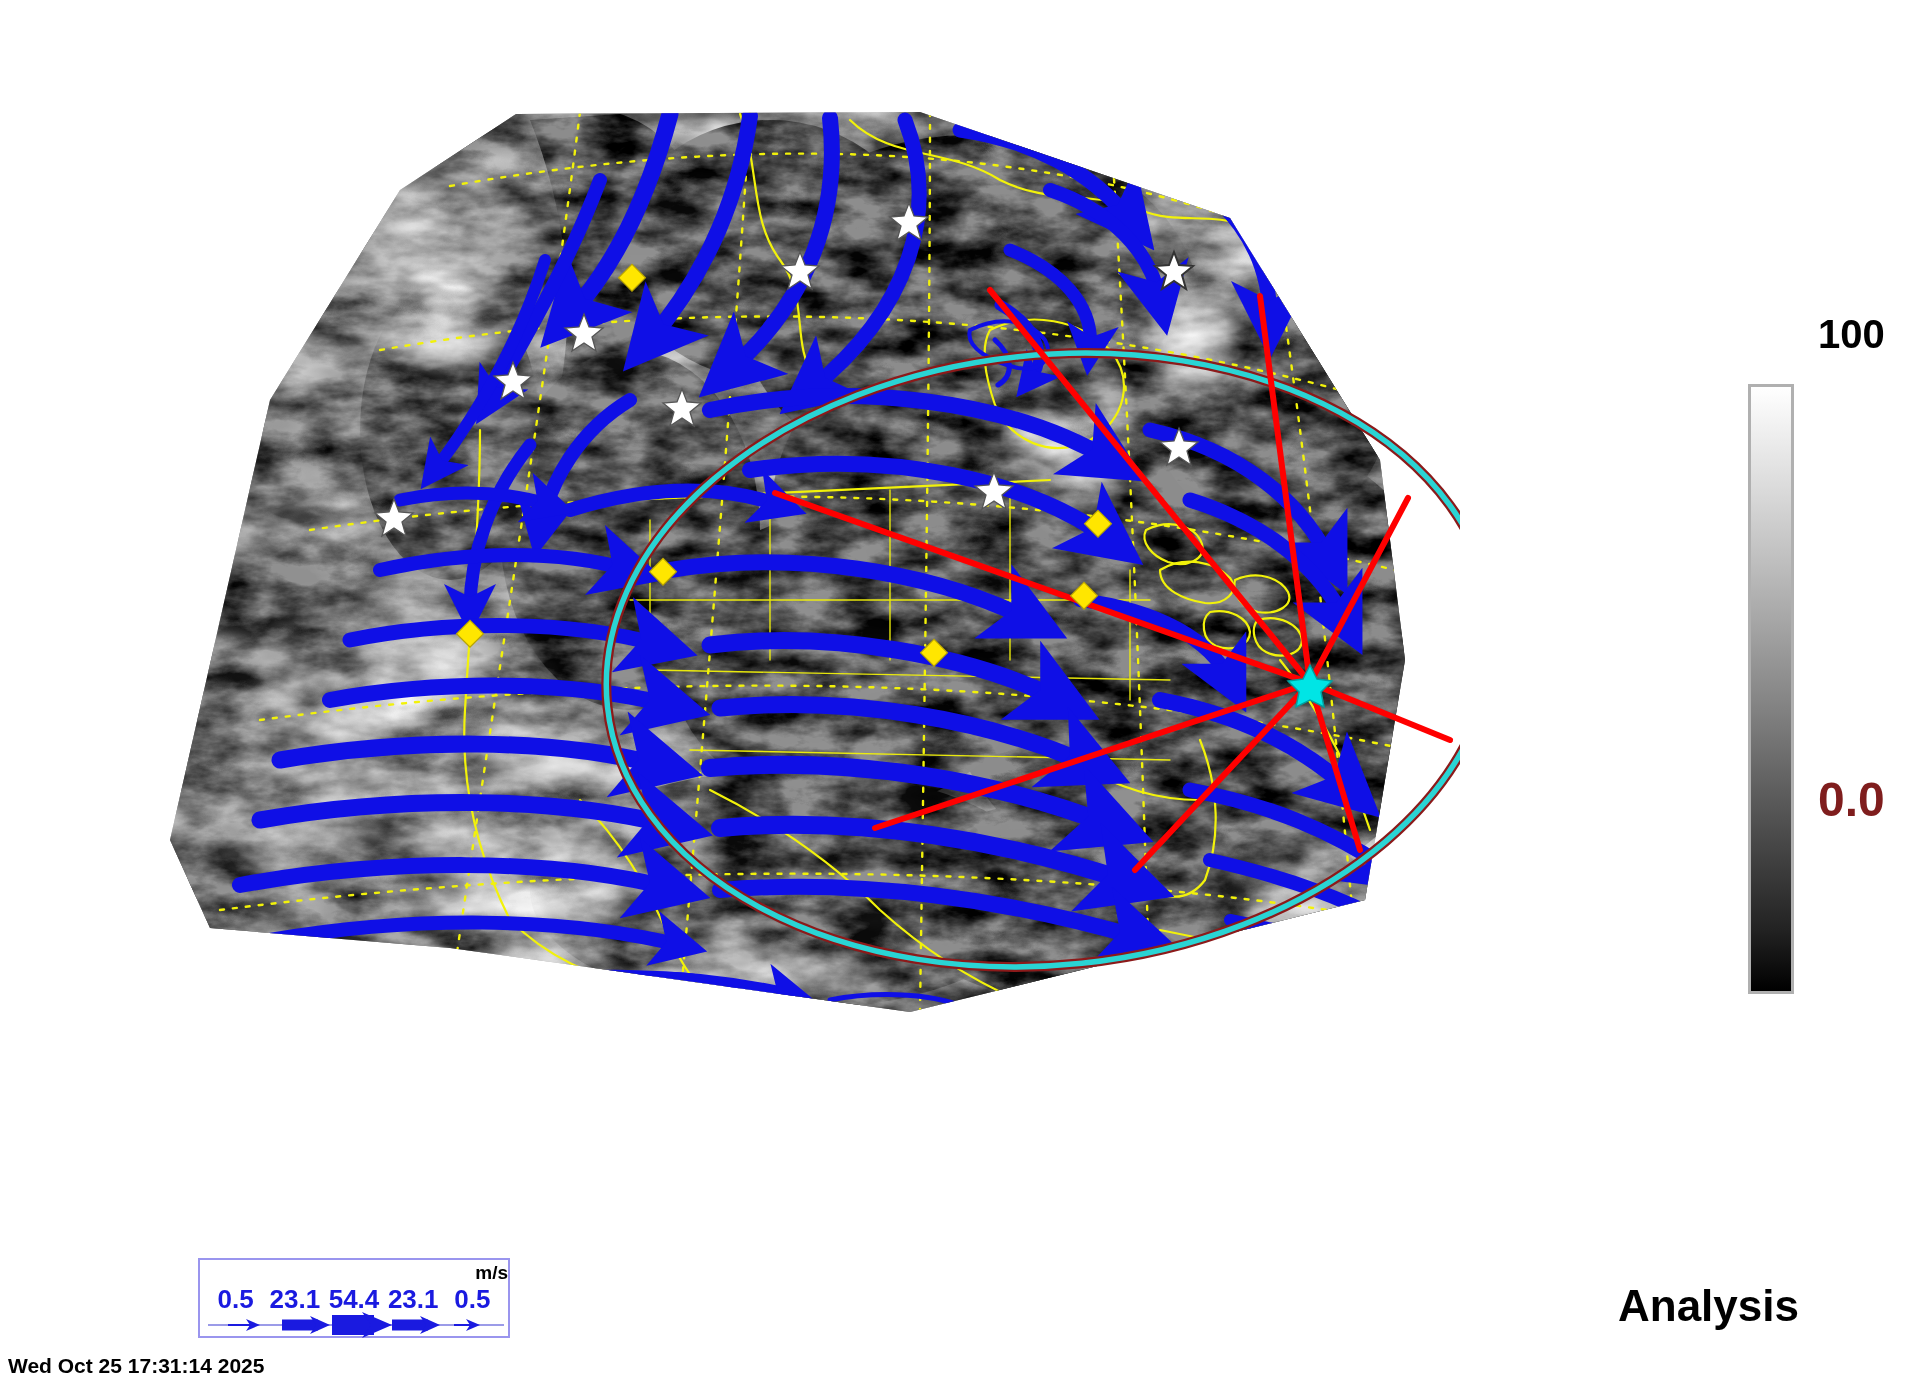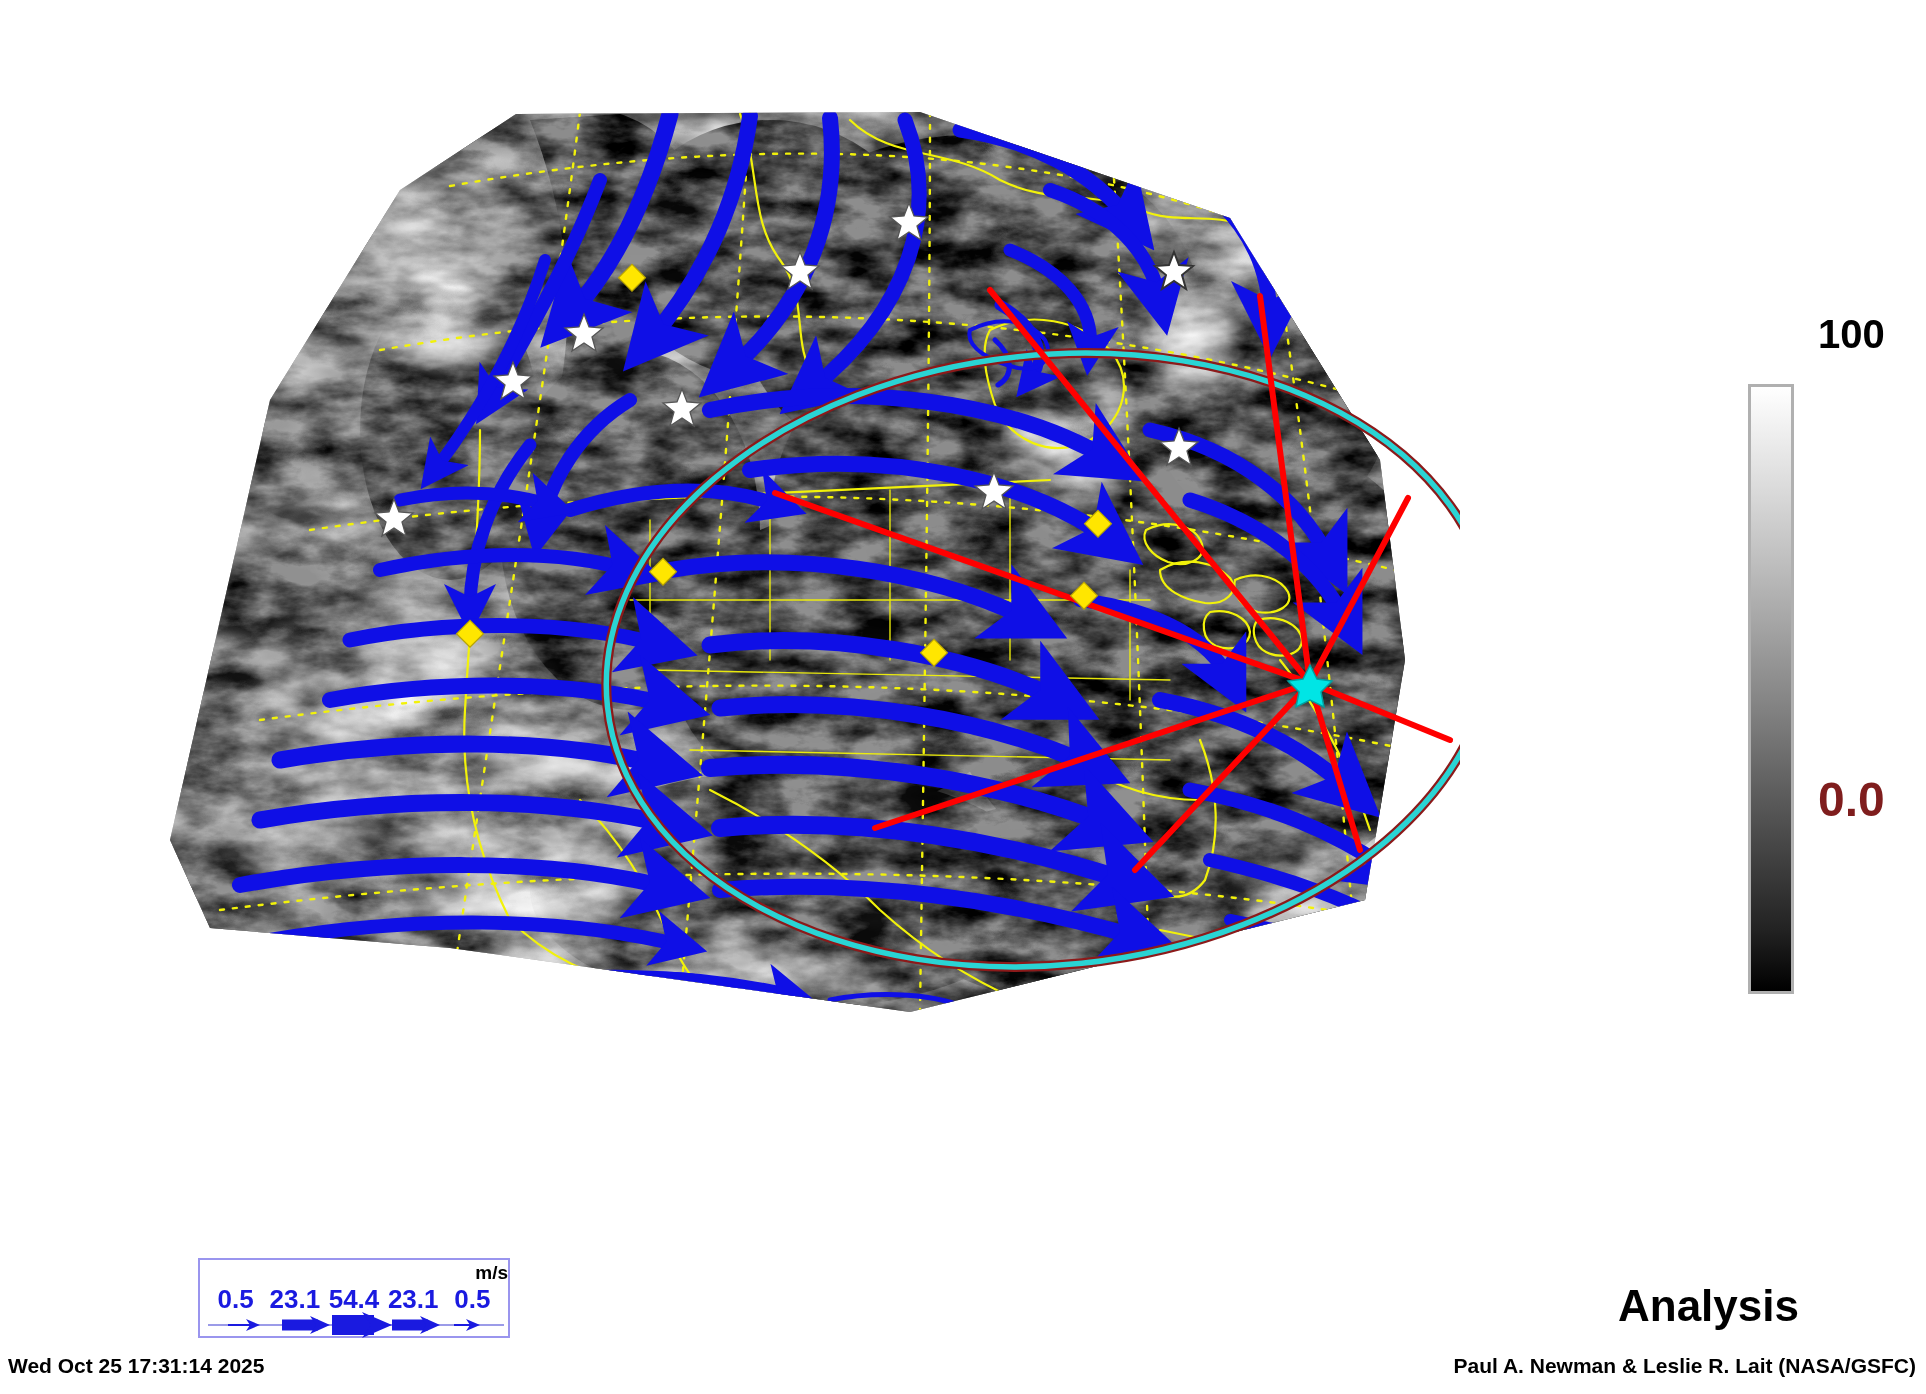--- a/index.html
+++ b/index.html
@@ -371,15 +371,14 @@
       <path d="M 186 13 L 222 13" stroke="#1a1ae0" stroke-width="11"></path>
       <path d="M 214 4 L 234 13 L 214 22 L 220 13 Z" fill="#1a1ae0"></path>
 
       <path d="M 248 13 L 266 13" stroke="#1a1ae0" stroke-width="2"></path>
       <path d="M 260 7 L 274 13 L 260 19 L 264 13 Z" fill="#1a1ae0"></path>
     </svg>
   </div>
 
   <div id="analysis-label">Analysis</div>
   <div id="timestamp">Wed Oct 25 17:31:14 2025</div>
-  <div id="credit">Paul A. Newman &amp; Leslie R. Lait (NASA/GSFC)</div>
 
 </div>
 
 </body></html>

